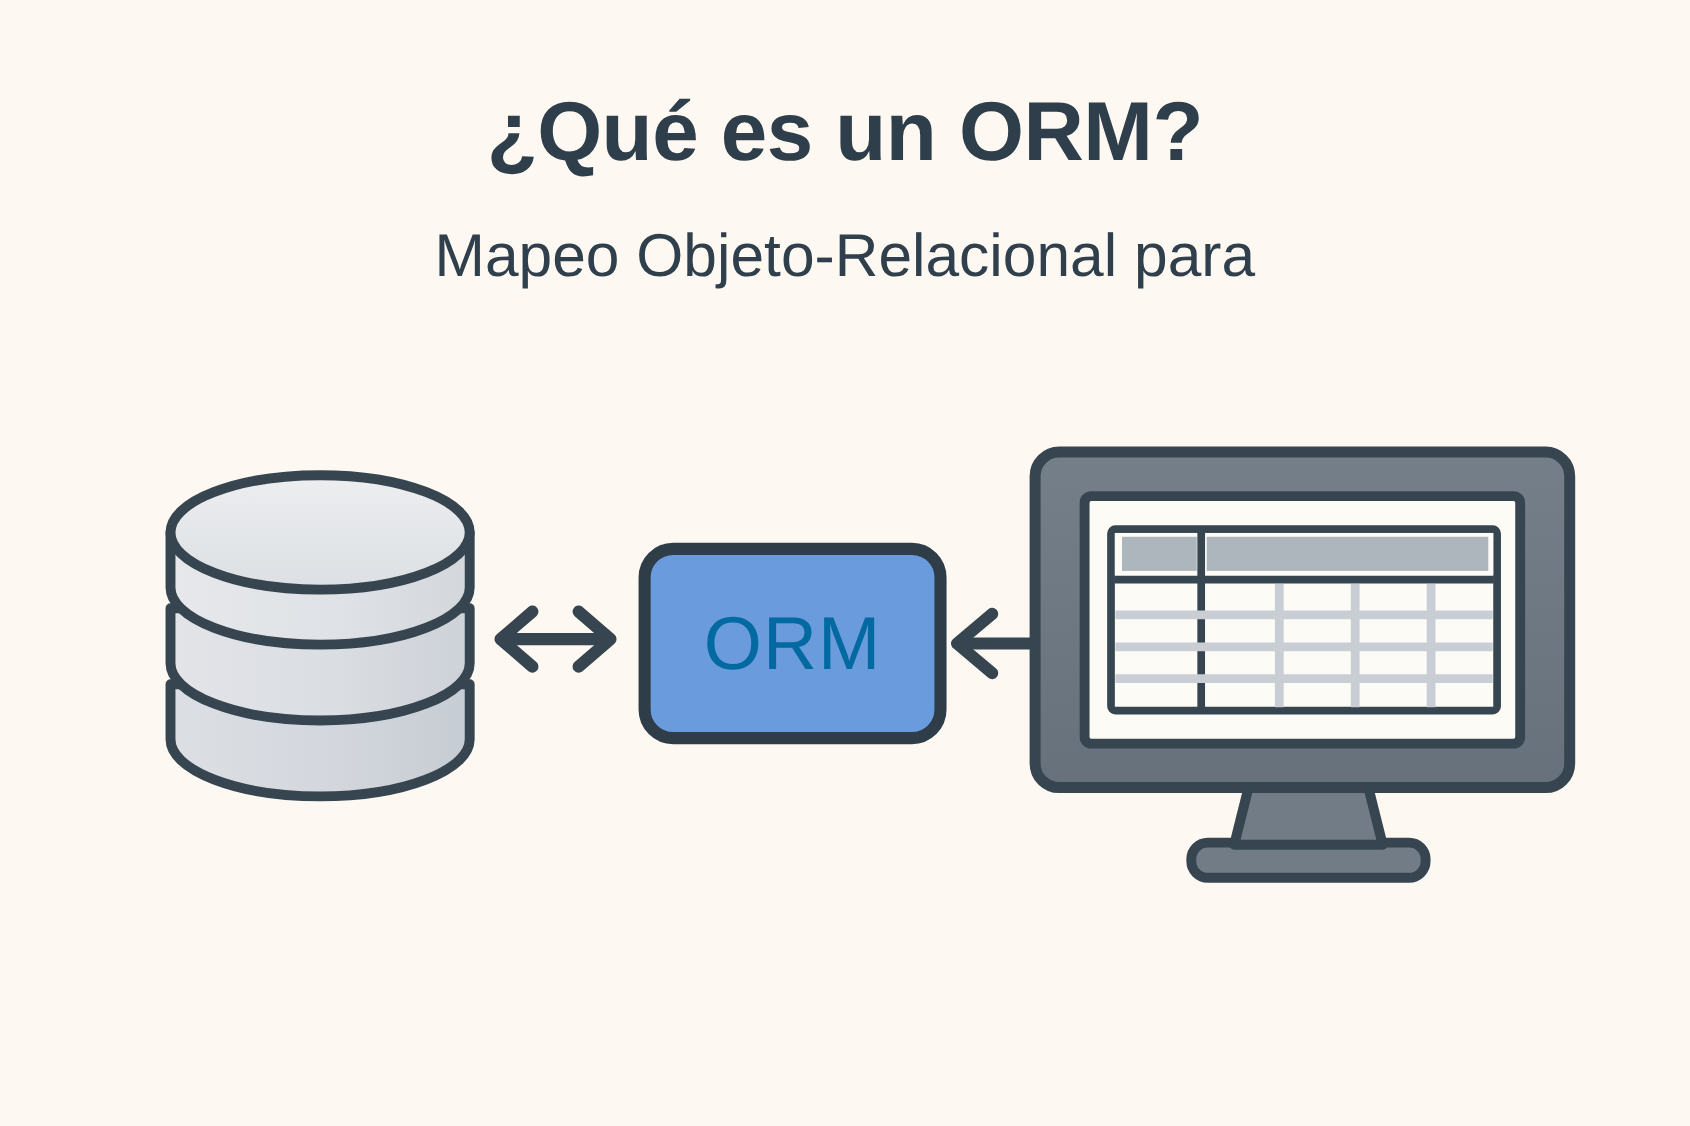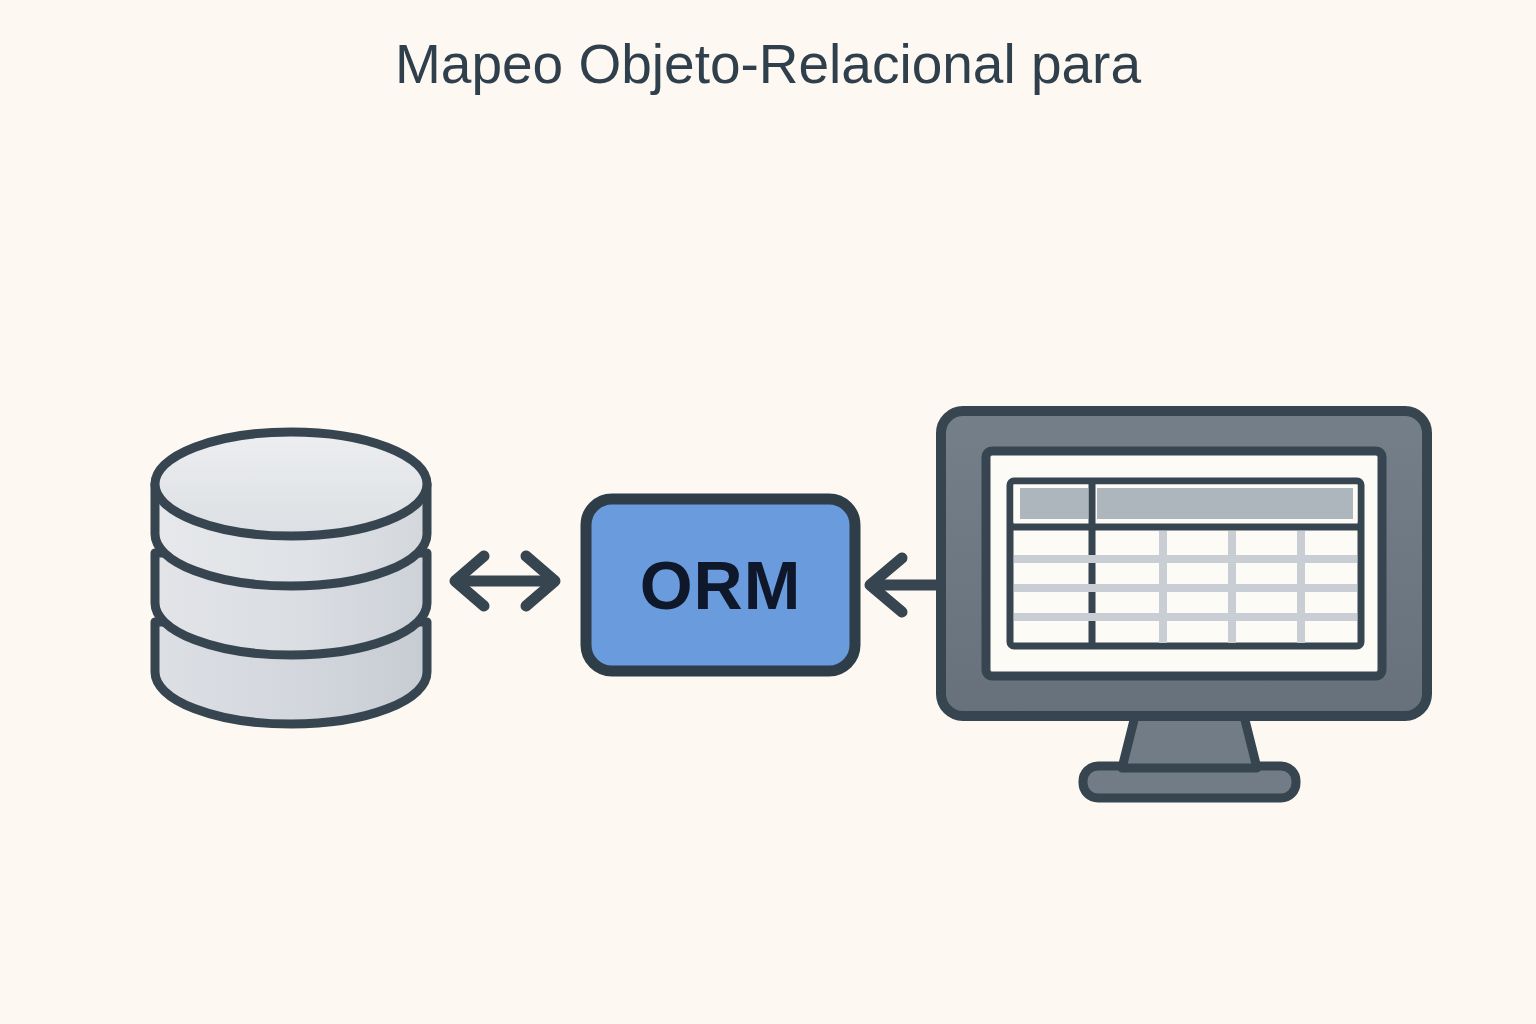--- a/index.html
+++ b/index.html
@@ -33,21 +33,21 @@
     margin: 0;
     padding-top: 82px;
     font-size: 76px;
     font-weight: bold;
     letter-spacing: -0.5px;
     color: #2e3e4b;
     line-height: 1.0;
     font-family: "Liberation Sans", sans-serif;
   }
   .subtitle {
-    margin: 2px;
+    margin: 12px;
     padding-top: 26px;
     font-size: 55px;
     font-weight: normal;
     color: #303f4c;
     line-height: 1.33;
     font-family: "Liberation Sans", sans-serif;
   }
   .subtitle-line {
     display: block;
   }
@@ -67,33 +67,34 @@
   .orm-label {
     position: absolute;
     left: 586px;
     top: 499px;
     width: 269px;
     height: 172px;
     display: flex;
     align-items: center;
     justify-content: center;
     font-size: 68px;
-    font-weight: bold;
-    color: #0f172a;
+    font-weight: normal;
+    color: #0369a1;
     letter-spacing: 1px;
     pointer-events: none;
     font-family: "Liberation Sans", sans-serif;
   }
 </style>
 </head>
 <body>
 
 <div id="canvas">
 
   <div class="heading">
+    <h1 class="title">¿Qué es un ORM?</h1>
     <p class="subtitle">
       <span class="subtitle-line">Mapeo Objeto-Relacional para</span>
     </p>
   </div>
 
   <div class="stage">
     <svg width="1536" height="1024" viewBox="0 0 1536 1024" xmlns="http://www.w3.org/2000/svg">
       <defs>
         <linearGradient id="cylTop" x1="0" y1="0" x2="0" y2="1">
           <stop offset="0%" stop-color="#eceef0"></stop>

